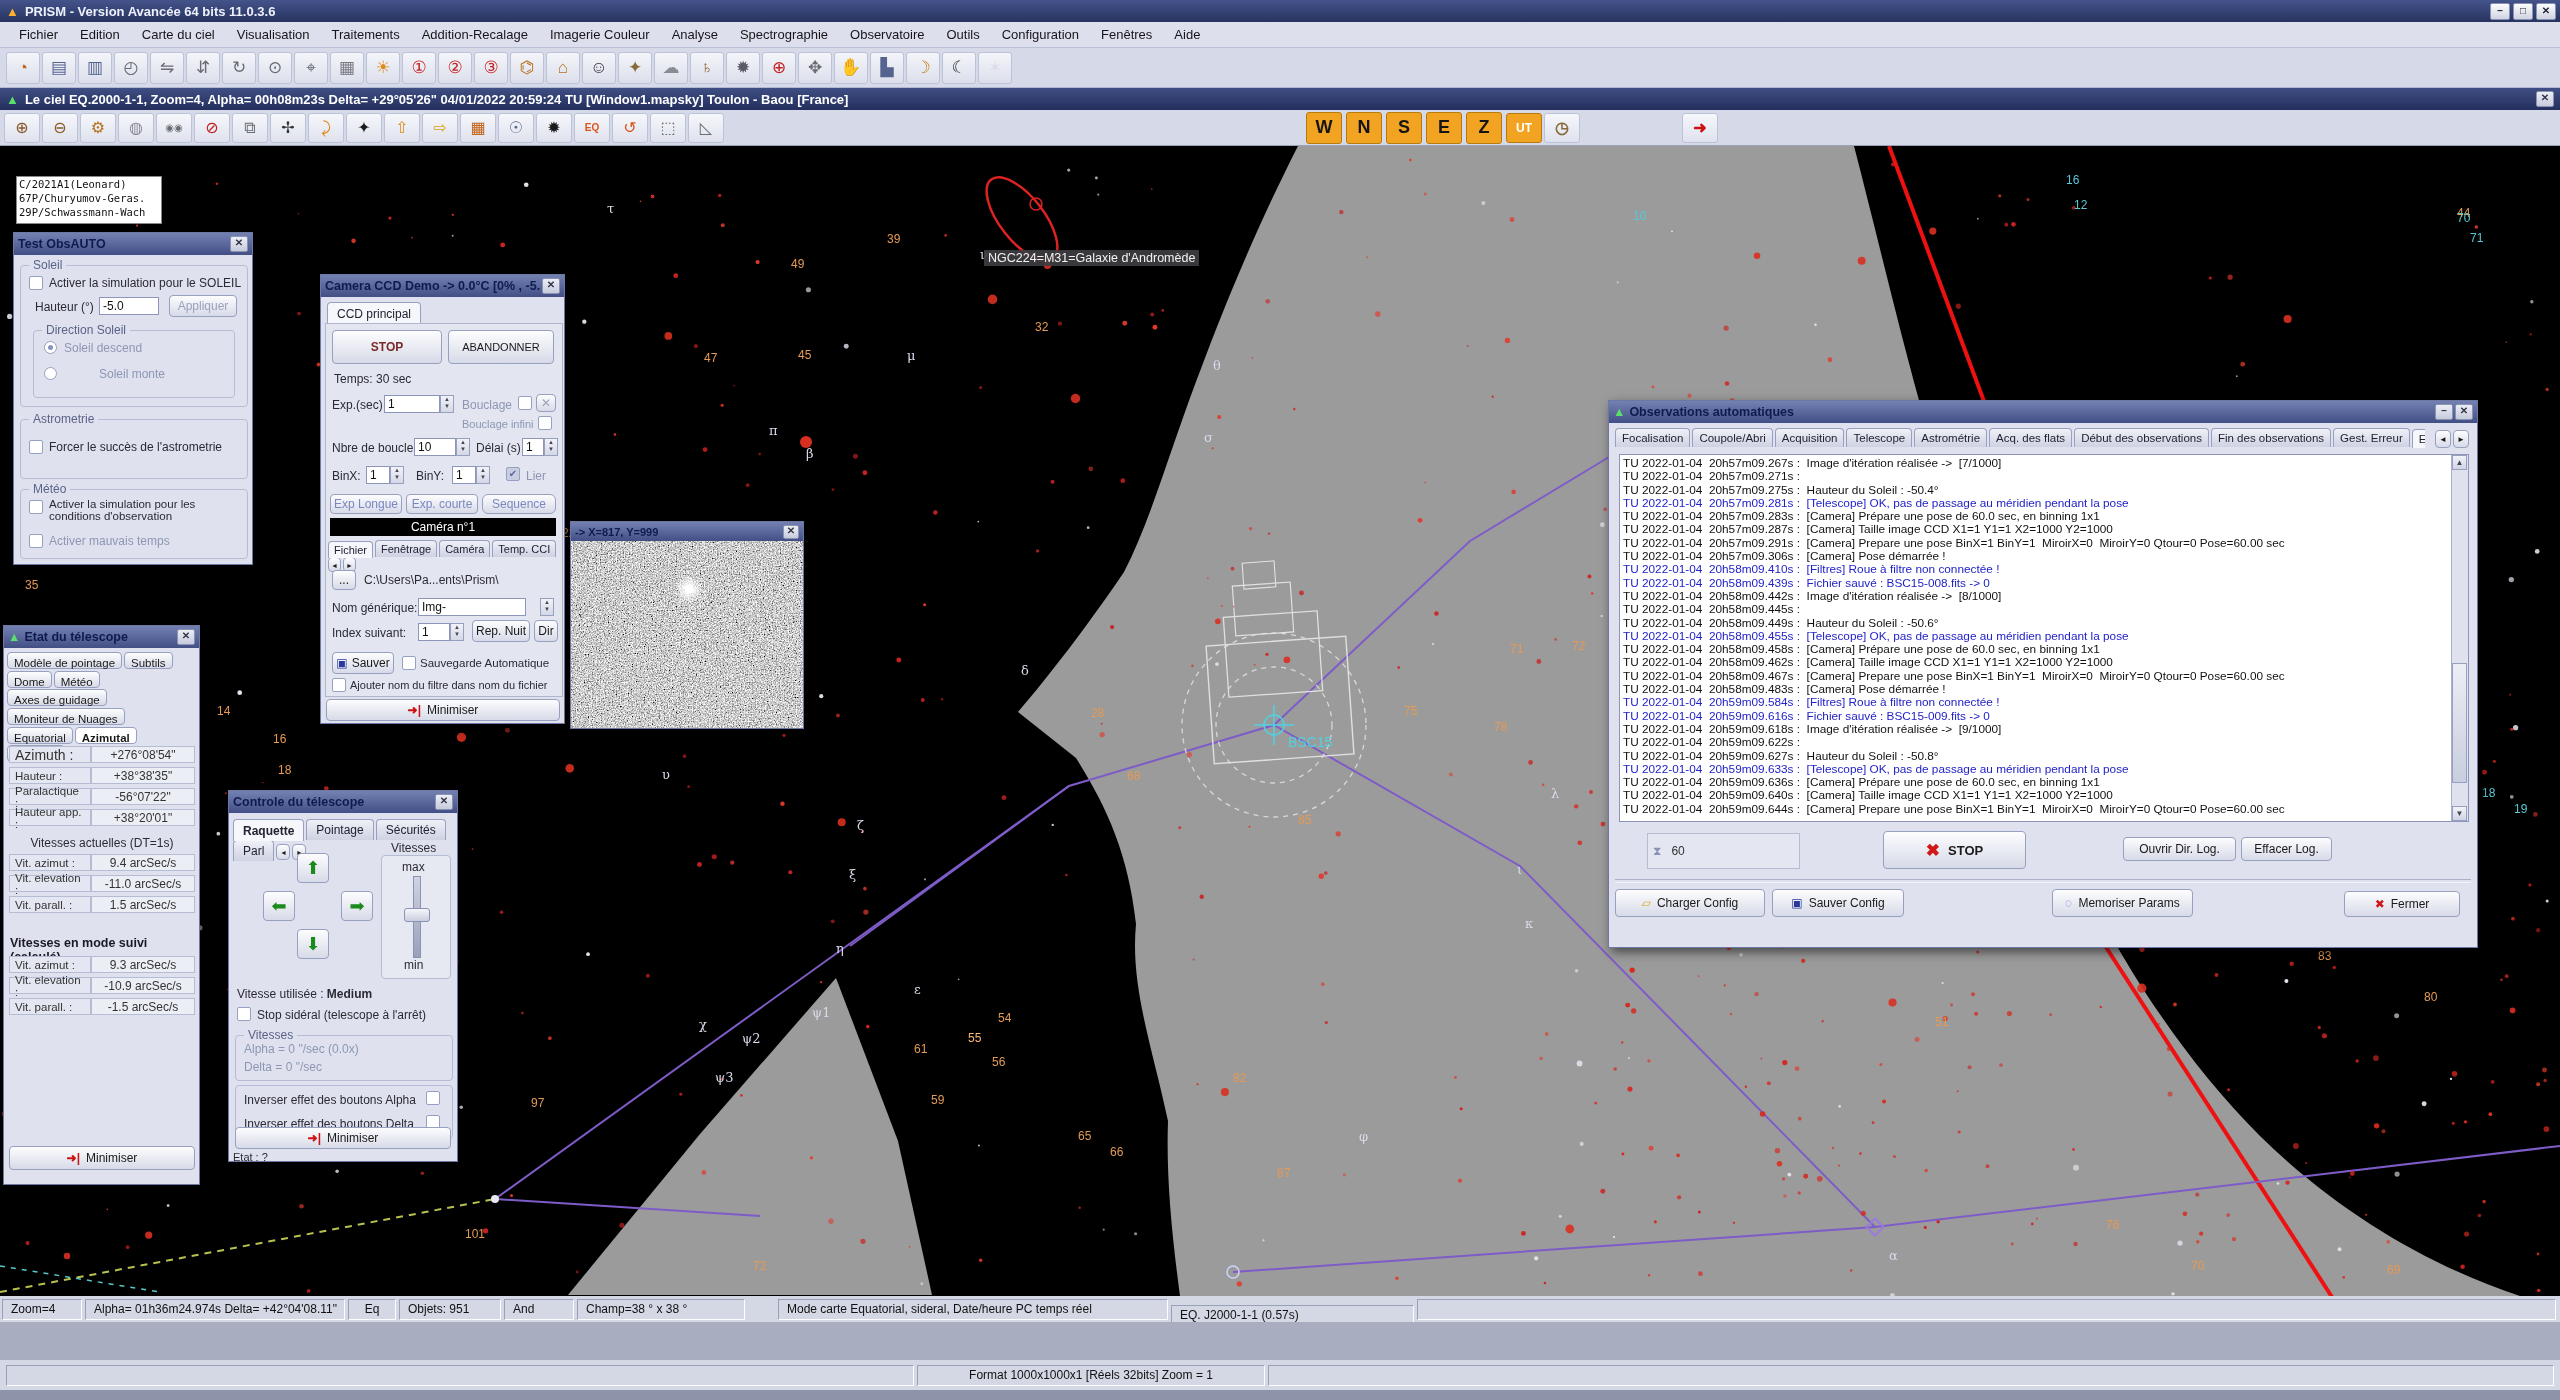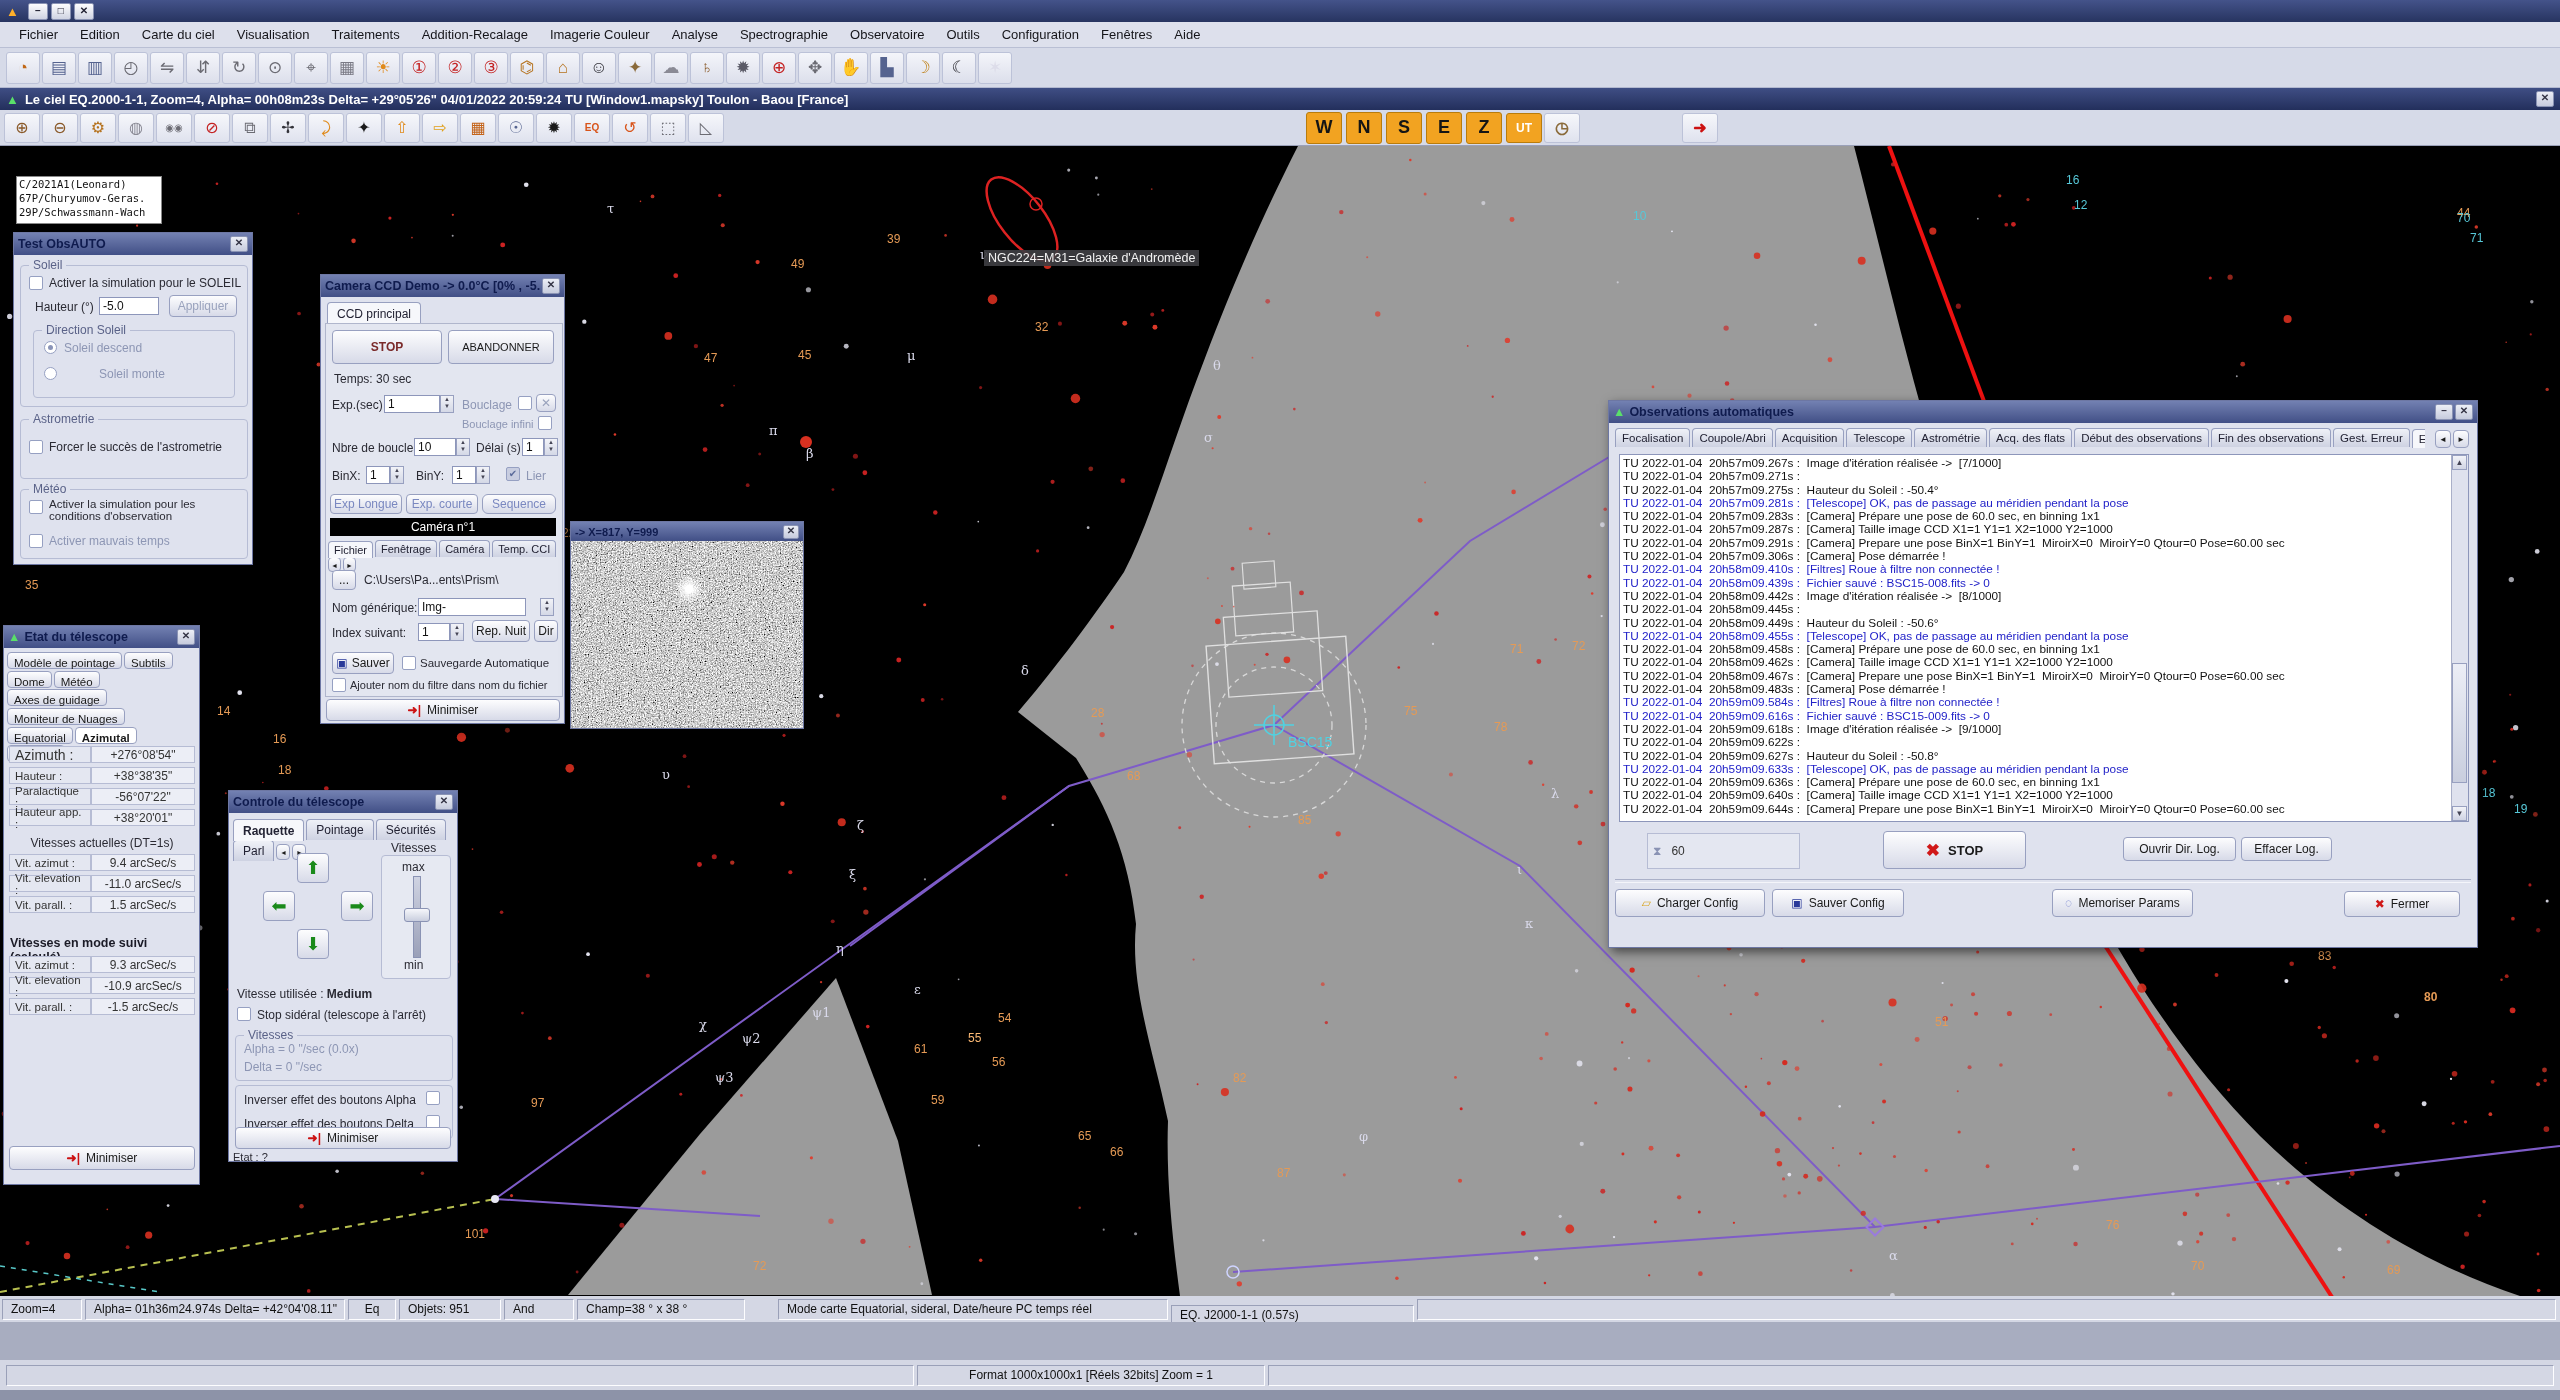--- a/index.html
+++ b/index.html
@@ -76,20 +76,21 @@
     border:1px solid #98a0c0;font-size:8px;text-align:center;line-height:13px;color:#445;box-sizing:border-box;}
   .scroll .thumb{position:absolute;left:0;width:15px;background:linear-gradient(#eceef6,#c9cede);border:1px solid #98a0c0;box-sizing:border-box;}
 </style>
 </head>
 <body>
 
 <div id="screen">
 
   <div class="abs app-titlebar">
     <span style="margin-right:6px;color:#ffb02a;">▲</span>
+    <span class="t" style="flex:1;">PRISM - Version Avancée  64 bits 11.0.3.6</span>
     <span class="win-ctl">–</span>
     <span class="win-ctl">□</span>
     <span class="win-ctl" style="margin-right:4px;">✕</span>
   </div>
 
   <div class="abs menubar" id="menubar">
       <span class="menu-item">Fichier</span>
       <span class="menu-item">Edition</span>
       <span class="menu-item">Carte du ciel</span>
       <span class="menu-item">Visualisation</span>
@@ -947,21 +948,21 @@
         <div class="map-label" style="left: 992px; top: 909px; color: rgb(229, 154, 85); font-size: 12px;">56</div>
         <div class="map-label" style="left: 931px; top: 947px; color: rgb(229, 154, 85); font-size: 12px;">59</div>
         <div class="map-label" style="left: 1078px; top: 983px; color: rgb(229, 154, 85); font-size: 12px;">65</div>
         <div class="map-label" style="left: 1110px; top: 999px; color: rgb(229, 154, 85); font-size: 12px;">66</div>
         <div class="map-label" style="left: 531px; top: 950px; color: rgb(229, 154, 85); font-size: 12px;">97</div>
         <div class="map-label" style="left: 465px; top: 1081px; color: rgb(229, 154, 85); font-size: 12px;">101</div>
         <div class="map-label" style="left: 753px; top: 1113px; color: rgb(229, 154, 85); font-size: 12px;">72</div>
         <div class="map-label" style="left: 1935px; top: 869px; color: rgb(229, 154, 85); font-size: 12px;">51</div>
         <div class="map-label" style="left: 2106px; top: 1072px; color: rgb(229, 154, 85); font-size: 12px;">76</div>
         <div class="map-label" style="left: 2191px; top: 1113px; color: rgb(229, 154, 85); font-size: 12px;">70</div>
-        <div class="map-label" style="left: 2424px; top: 844px; color: rgb(229, 154, 85); font-size: 12px; font-weight: bold;">80</div>
+        <div class="map-label" style="left: 2424px; top: 844px; color: rgb(229, 154, 85); font-size: 12px;">80</div>
         <div class="map-label" style="left: 2318px; top: 803px; color: rgb(229, 154, 85); font-size: 12px;">83</div>
         <div class="map-label" style="left: 2387px; top: 1117px; color: rgb(229, 154, 85); font-size: 12px;">69</div>
         <div class="map-label" style="left: 2457px; top: 60px; color: rgb(229, 154, 85); font-size: 12px;">44</div>
         <div class="map-label" style="left: 1633px; top: 63px; color: rgb(87, 200, 216); font-size: 12px;">10</div>
         <div class="map-label" style="left: 2066px; top: 27px; color: rgb(87, 200, 216); font-size: 12px;">16</div>
         <div class="map-label" style="left: 2074px; top: 52px; color: rgb(87, 200, 216); font-size: 12px;">12</div>
         <div class="map-label" style="left: 2457px; top: 65px; color: rgb(87, 200, 216); font-size: 12px;">70</div>
         <div class="map-label" style="left: 2470px; top: 85px; color: rgb(87, 200, 216); font-size: 12px;">71</div>
         <div class="map-label" style="left: 2482px; top: 640px; color: rgb(87, 200, 216); font-size: 12px;">18</div>
         <div class="map-label" style="left: 2514px; top: 656px; color: rgb(87, 200, 216); font-size: 12px;">19</div>

